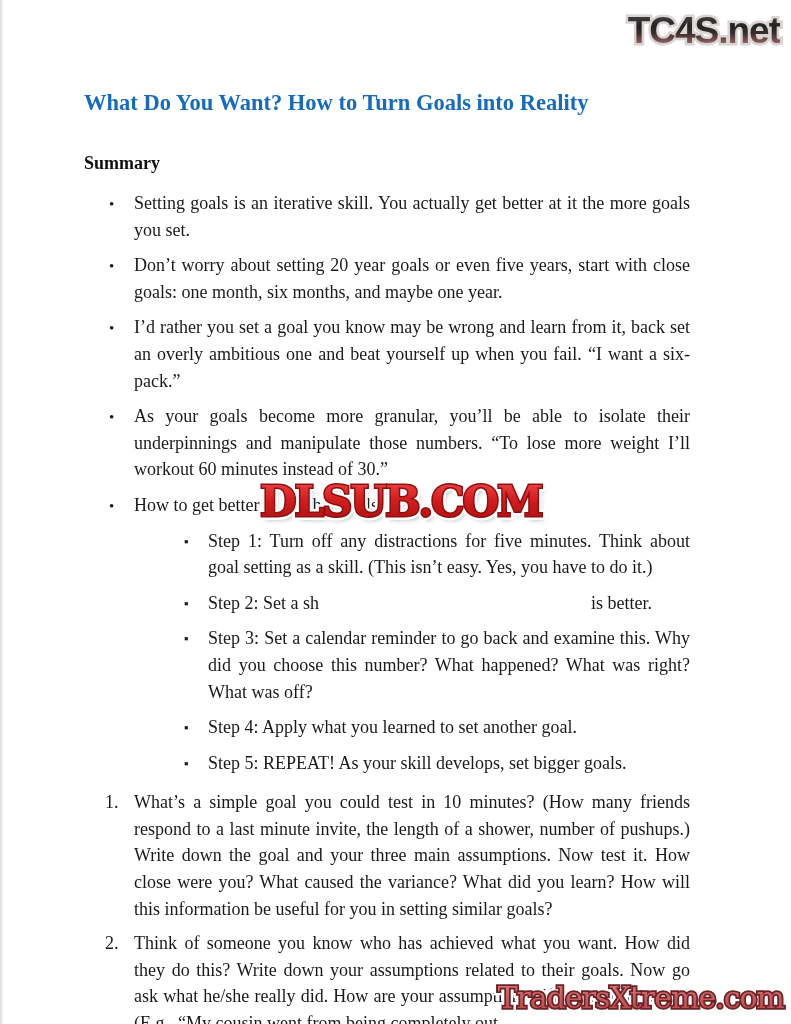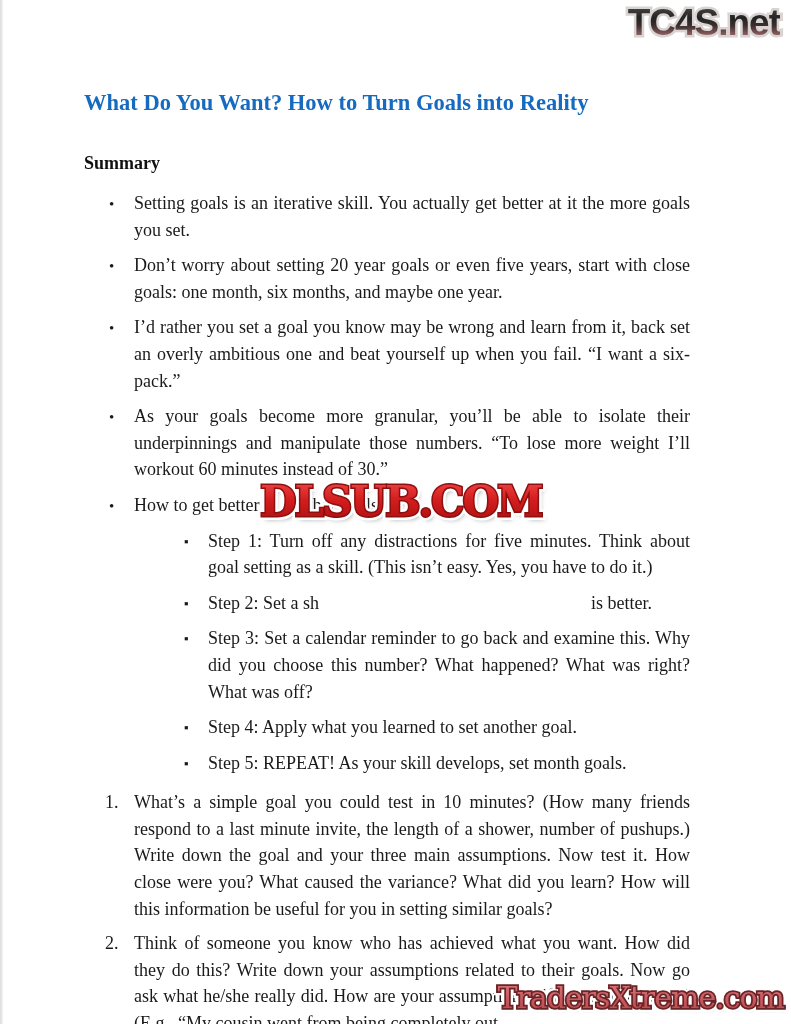--- a/index.html
+++ b/index.html
@@ -11,21 +11,21 @@
     font-family:"Liberation Serif", serif;
     color:#1a1a1a;
   }
   .edge-strip{
     position:absolute;left:0;top:0;width:3px;height:1024px;
     background:linear-gradient(90deg,#dcdcdc,#f3f3f3);
   }
 
   
   .top-logo{
-    position:absolute;top:4px;right:11px;
+    position:absolute;top:12px;right:11px;
     font-family:"Liberation Sans", sans-serif;
     font-weight:bold;font-size:37px;letter-spacing:-1px;
     line-height:1;white-space:nowrap;
   }
   .top-logo .layer{position:absolute;top:0;right:0;white-space:nowrap;}
   .top-logo .halo{
     position:relative;
     color:#cfcac8;
     -webkit-text-stroke:5px #d9d4d2;
     text-shadow:0 1px 2px rgba(160,150,148,.6);
@@ -165,21 +165,21 @@
           <li class="para">
             <span class="sq-marker"></span>
             <span>Step 3: Set a calendar reminder to go back and examine this. Why did you choose this number? What happened? What was right? What was off?</span>
           </li>
           <li class="para no-justify">
             <span class="sq-marker"></span>
             <span>Step 4: Apply what you learned to set another goal.</span>
           </li>
           <li class="para no-justify">
             <span class="sq-marker"></span>
-            <span>Step 5: REPEAT! As your skill develops, set month goals.</span>
+            <span>Step 5: REPEAT! As your skill develops, set bigger goals.</span>
           </li>
         </ul>
       </li>
     </ul>
 
 
     <ol class="questions">
       <li class="para">
         <span class="num-marker">1.</span>
         <span>What’s a simple goal you could test in 10 minutes? (How many friends respond to a last minute invite, the length of a shower, number of pushups.) Write down the goal and your three main assumptions. Now test it. How close were you? What caused the variance? What did you learn? How will this information be useful for you in setting similar goals?</span>

